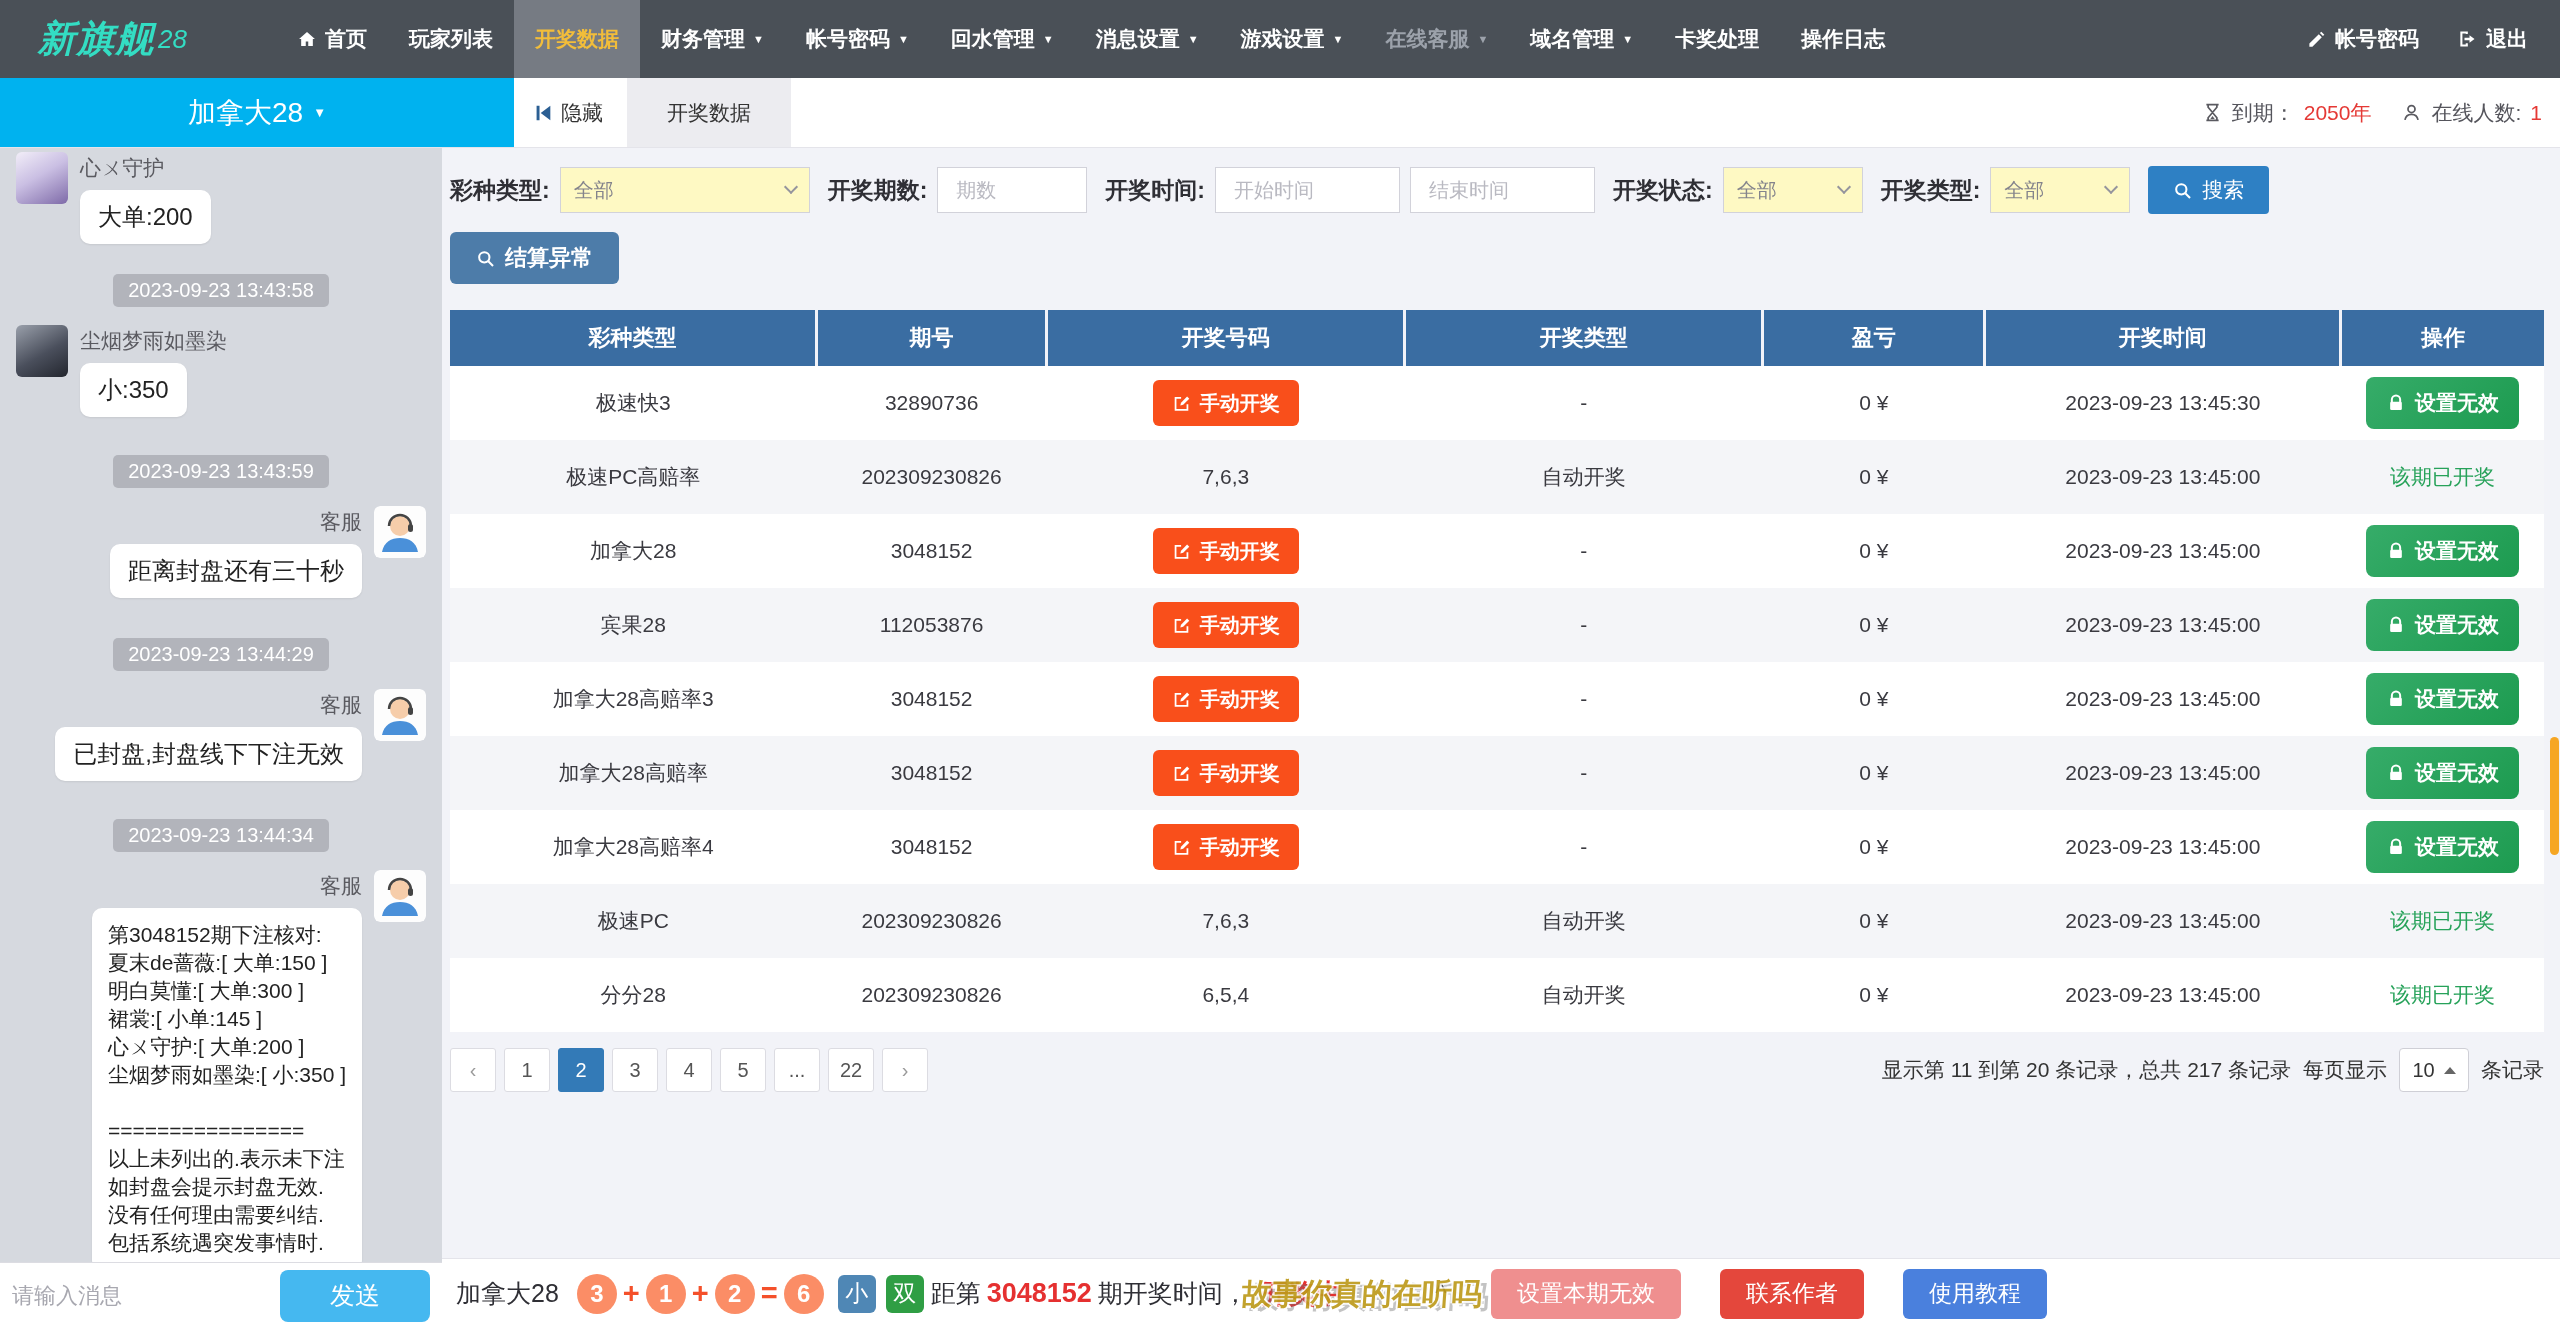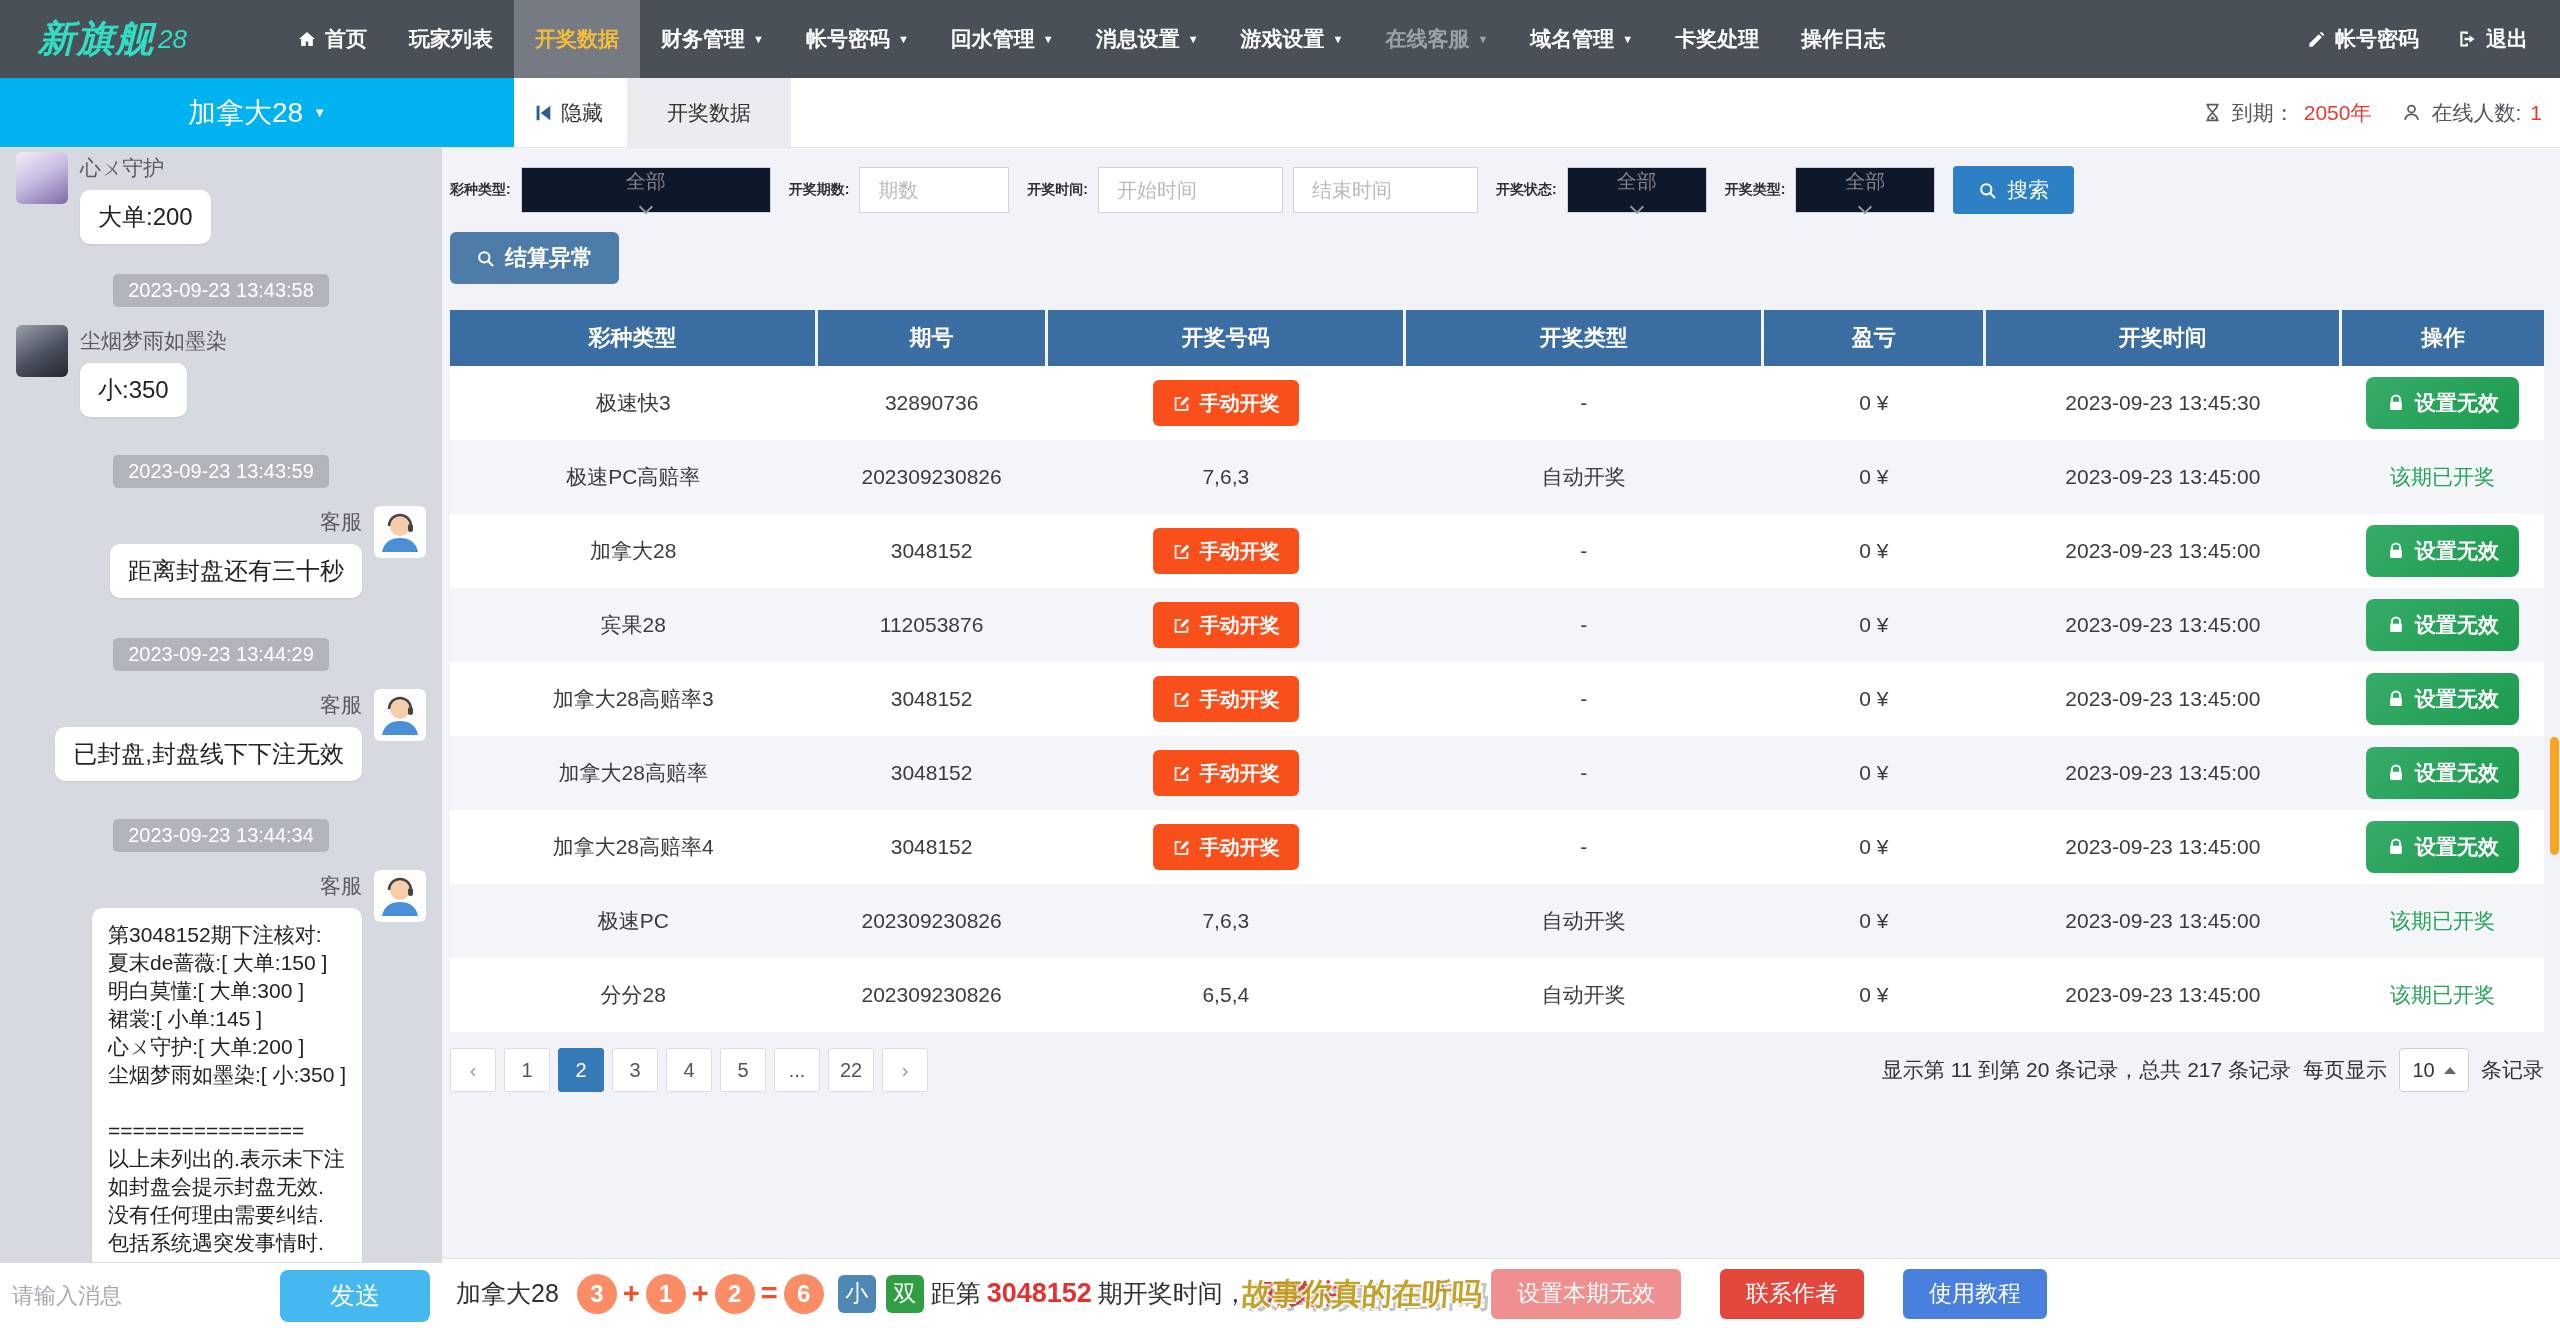--- a/index.html
+++ b/index.html
@@ -51,22 +51,22 @@
   .time-pill { width:fit-content; margin:0 auto; background:#b2b4bb; color:#fff; font-size:20px; padding:5px 15px; border-radius:5px; }
   .chat-input-row { height:66px; flex:none; background:#fff; border-top:1px solid #dcdce2; display:flex; align-items:center; padding:0 12px; }
   .chat-input { flex:1; min-width:0; border:none; outline:none; font-size:22px; color:#333; }
   .chat-input::placeholder { color:#a8a8b0; }
   .send-btn { width:150px; height:52px; flex:none; background:#45b8f0; color:#fff; font-size:25px; border:none; border-radius:8px; margin-left:10px; cursor:pointer; }
 
   
   .main { flex:1; background:#f2f3f8; display:flex; flex-direction:column; position:relative; min-width:0; }
   .filters { display:flex; align-items:center; padding:18px 16px 0 8px; gap:18px; }
   .f-group { display:flex; align-items:center; gap:10px; }
-  .f-label { font-size:14px; font-weight:700; color:#2f2f35; white-space:nowrap; }
-  .f-select { height:46px; background:#0f172a; border:1px solid #d2d2da; display:flex; align-items:center; justify-content:space-between; padding:0 13px; color:#84848c; font-size:20px; cursor:pointer;flex-direction:column; }
+  .f-label { font-size:23px; font-weight:700; color:#2f2f35; white-space:nowrap; }
+  .f-select { height:46px; background:#fef9c3; border:1px solid #d2d2da; display:flex; align-items:center; justify-content:space-between; padding:0 13px; color:#84848c; font-size:20px; cursor:pointer; }
   .chev { width:10px; height:10px; border-right:2px solid #95959d; border-bottom:2px solid #95959d; transform:rotate(45deg); margin-top:-6px; }
   .f-input { height:46px; border:1px solid #d2d2da; background:#fff; padding:0 18px; font-size:20px; color:#333; outline:none; }
   .f-input::placeholder { color:#b9b9c1; }
   .w250{width:250px;} .w150{width:150px;} .w185{width:185px;} .w140{width:140px;}
   .search-btn { height:48px; padding:0 25px; background:#2e80c4; border:none; border-radius:4px; color:#fff; font-size:21px; display:flex; align-items:center; gap:10px; cursor:pointer; }
   .settle-row { padding:18px 0 0 8px; }
   .settle-btn { height:52px; padding:0 26px; background:#4d7ca9; border:none; border-radius:6px; color:#fff; font-size:22px; font-weight:600; display:flex; align-items:center; gap:10px; cursor:pointer; }
 
   
   .data-table { margin:26px 16px 0 8px; border-collapse:collapse; table-layout:fixed; width:calc(100% - 24px); }

